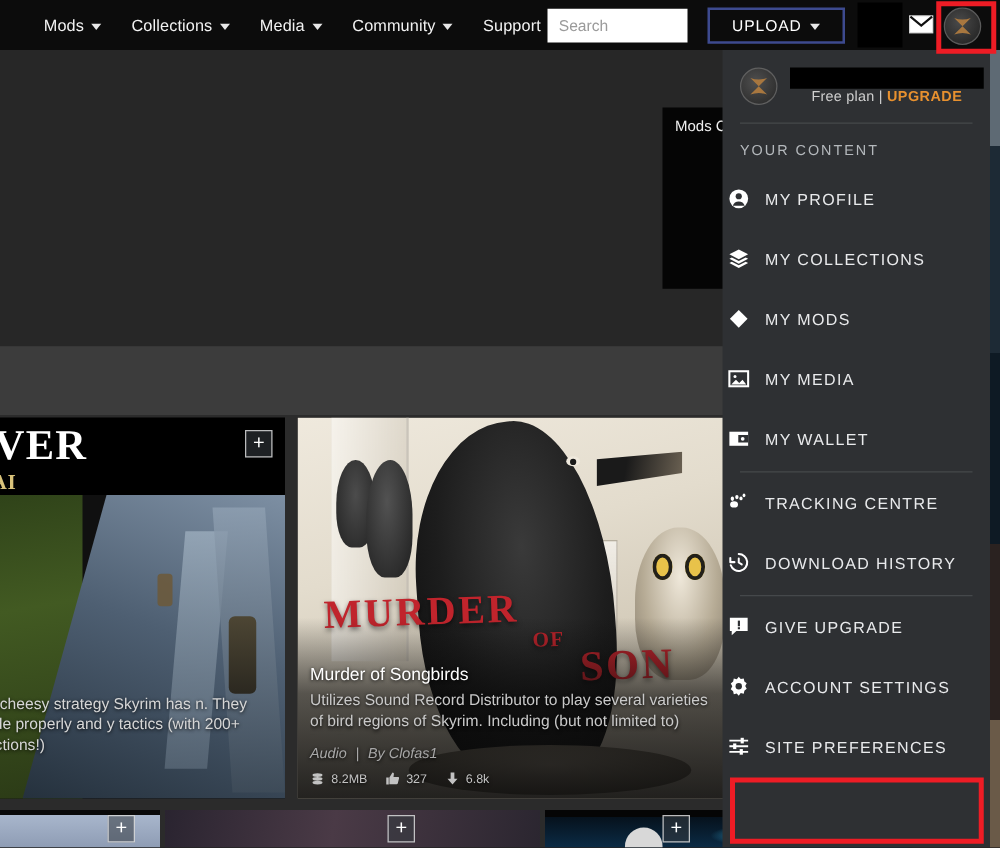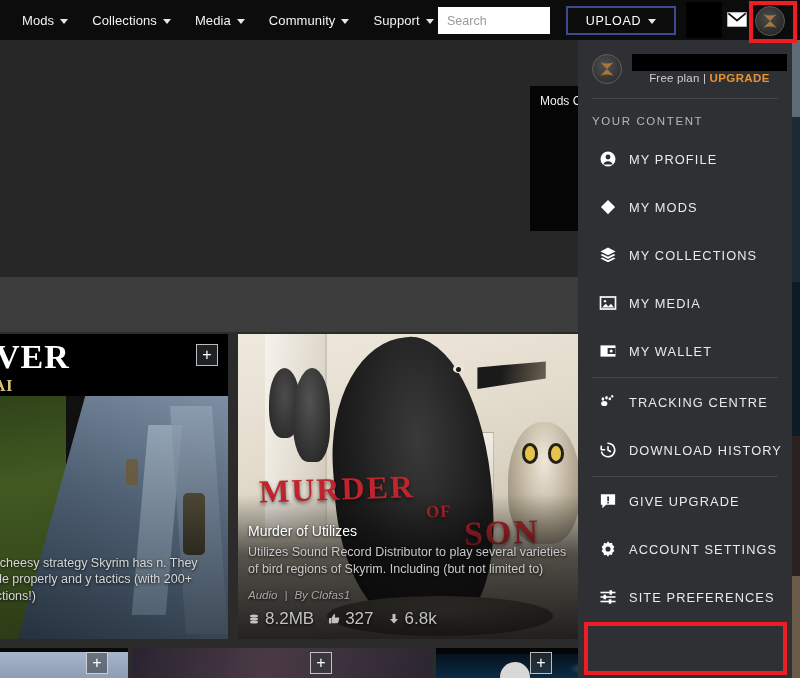--- a/index.html
+++ b/index.html
@@ -27,21 +27,21 @@
     background: #2b2b2b;
   }
 
   
   .navbar {
     position: absolute; left: 0; top: 0; width: 800px; height: 40px;
     background: #0c0c0c;
     display: flex; align-items: center;
     z-index: 40;
   }
-  .nav-items { display: flex; align-items: center; padding-left: 10px; }
+  .nav-items { display: flex; align-items: center; padding-left: 23px; }
   .nav-item {
     display: flex; align-items: center; gap: 6px;
     color: #f2f2f2; font-size: 13px; letter-spacing: .1px;
     padding: 8px 12px; cursor: pointer; white-space: nowrap;
   }
   .caret {
     width: 0; height: 0; border-left: 4px solid transparent;
     border-right: 4px solid transparent; border-top: 5px solid #e8e8e8;
     position: relative; top: 1px;
   }
@@ -262,21 +262,21 @@
     max-height: 36px; overflow: hidden;
   }
   .cb-meta {
     margin-top: 9px; color: #a8a8a8; font-size: 11.5px;
     display: flex; align-items: center; gap: 7px;
     text-shadow: 0 1px 3px rgba(0,0,0,.95);
     font-style: italic;
   }
   .cb-stats {
     margin-top: 8px; display: flex; align-items: center; gap: 14px;
-    color: #c2c2c2; font-size: 17px;
+    color: #c2c2c2; font-size: 10px;
     text-shadow: 0 1px 3px rgba(0,0,0,.95);
   }
   .stat { display: flex; align-items: center; gap: 5px; }
 
   .plus-btn {
     position: absolute; width: 22px; height: 22px;
     border: 1px solid rgba(240,240,240,.75);
     background: rgba(55,60,66,.55);
     color: #fff; font-size: 16px; line-height: 20px; text-align: center;
     cursor: pointer; z-index: 6;
@@ -325,21 +325,21 @@
 
   .dd-sep { height: 1px; background: #45484b; margin: 2px 14px 0 14px; }
 
   .dd-section {
     color: #b4b8bc; font-size: 11.5px; letter-spacing: 1.6px;
     padding: 16px 0 8px 14px;
   }
 
   .dd-item {
     display: flex; align-items: center; gap: 12px;
-    height: 48px; padding: 0 21px;
+    height: 48px; padding: 0 4px;
     color: #e9eaec; font-size: 12.8px; letter-spacing: 1.1px;
     cursor: pointer; white-space: nowrap;
   }
   .dd-ico {
     width: 18px; height: 18px; flex: none;
     display: flex; align-items: center; justify-content: center;
     color: #fff;
   }
   .dd-ico svg { display: block; }
 
@@ -390,21 +390,21 @@
       <div class="cb-raven"></div>
       <div class="cb-beak"></div>
       <div class="cb-eye"></div>
       <div class="cb-tray"></div>
       <div class="cb-logo">MURDER</div>
       <div class="cb-logo2">OF</div>
       <div class="cb-logo3">SON</div>
     </div>
     <div class="cb-scrim"></div>
     <div class="cb-info">
-      <div class="cb-name">Murder of Utilizes</div>
+      <div class="cb-name">Murder of Songbirds</div>
       <div class="cb-desc">Utilizes Sound Record Distributor to play several varieties of bird regions of Skyrim. Including (but not limited to) hawks, crows, ow</div>
       <div class="cb-meta">
         <span>Audio</span>
         <span>|</span>
         <span>By Clofas1</span>
       </div>
       <div class="cb-stats">
         <span class="stat">
           <svg width="12" height="12" viewBox="0 0 24 24">
             <ellipse cx="12" cy="6" rx="8" ry="3" fill="#c2c2c2"></ellipse>
@@ -524,36 +524,36 @@
           <circle cx="12" cy="12" r="10" fill="#fff"></circle>
           <circle cx="12" cy="9.3" r="3.3" fill="#2e3033"></circle>
           <path d="M5.6 19.4a6.8 6.8 0 0 1 12.8 0" fill="#2e3033"></path>
         </svg>
       </span>
       <span>MY PROFILE</span>
     </div>
 
     <div class="dd-item">
       <span class="dd-ico">
-        <svg width="16" height="16" viewBox="0 0 24 24">
-          <rect x="12" y="1.5" width="15" height="15" transform="rotate(45 12 1.5)" fill="#fff"></rect>
-        </svg>
-      </span>
-      <span>MY MODS</span>
-    </div>
-
-    <div class="dd-item">
-      <span class="dd-ico">
         <svg width="18" height="18" viewBox="0 0 24 24">
           <path d="M12 2 22 7.2 12 12.4 2 7.2z" fill="#fff"></path>
           <path d="M2 12l10 5.2L22 12l-2.6-1.4L12 14.4 4.6 10.6z" fill="#fff"></path>
           <path d="M2 16.6l10 5.2 10-5.2-2.6-1.4L12 19l-7.4-3.8z" fill="#fff"></path>
         </svg>
       </span>
       <span>MY COLLECTIONS</span>
+    </div>
+
+    <div class="dd-item">
+      <span class="dd-ico">
+        <svg width="16" height="16" viewBox="0 0 24 24">
+          <rect x="12" y="1.5" width="15" height="15" transform="rotate(45 12 1.5)" fill="#fff"></rect>
+        </svg>
+      </span>
+      <span>MY MODS</span>
     </div>
 
     <div class="dd-item">
       <span class="dd-ico">
         <svg width="18" height="18" viewBox="0 0 24 24">
           <rect x="2" y="4" width="20" height="16" fill="none" stroke="#fff" stroke-width="2.2"></rect>
           <circle cx="8" cy="9.5" r="1.6" fill="#fff"></circle>
           <path d="M4 18l5-5 3.5 3.5L16 13l4 5z" fill="#fff"></path>
         </svg>
       </span>

